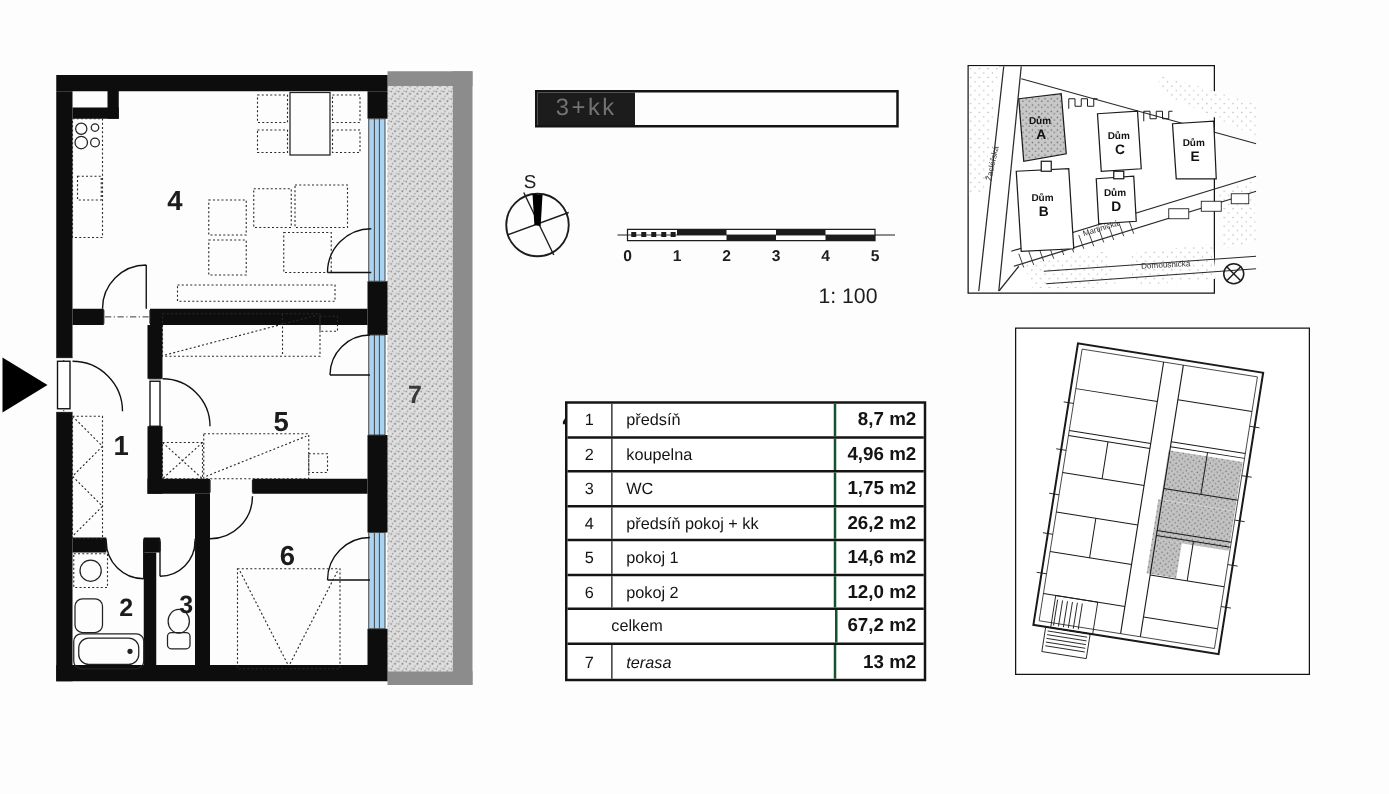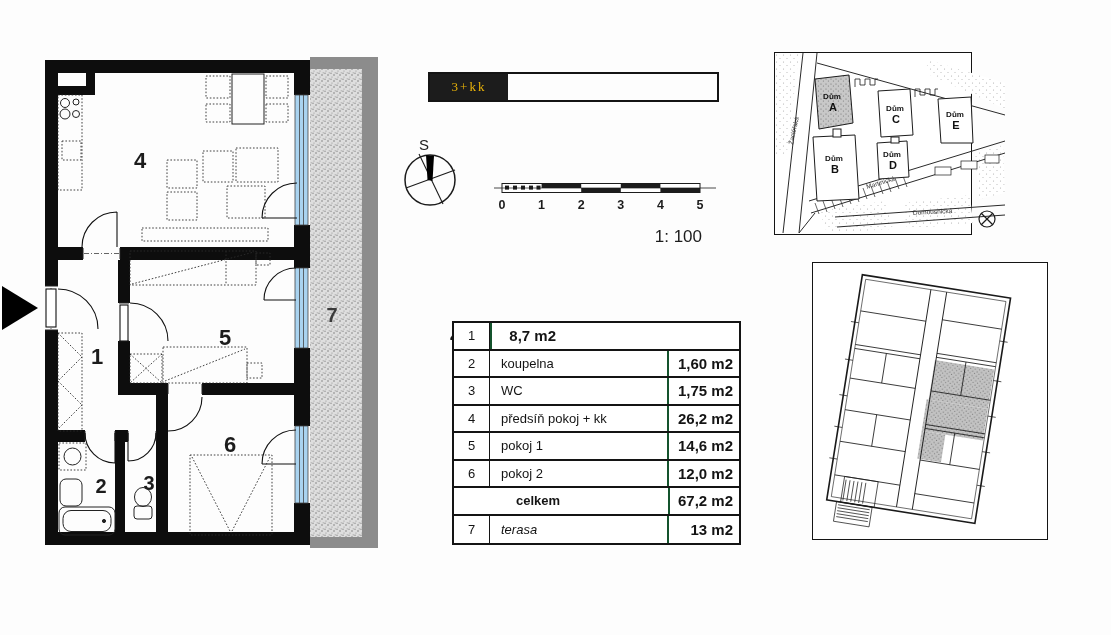--- a/index.html
+++ b/index.html
@@ -2,34 +2,34 @@
 <html><head>
 <meta charset="utf-8">
 <style>
   html,body{margin:0;padding:0;background:#ffffff;}
   #sheet{position:relative;width:1111px;height:635px;background:#fdfdfd;overflow:hidden;
          font-family:"Liberation Sans", sans-serif;color:#141414;}
   .abs{position:absolute;}
   
   #titleblock{left:428px;top:72px;width:291px;height:30px;display:flex;border:2.5px solid #141414;box-sizing:border-box;}
   #titleblock .house{flex:1;display:flex;align-items:center;padding-left:9px;font-size:16px;font-weight:600;letter-spacing:2px;background:#fff;}
-  #titleblock .unit{width:78px;background:#1c1c1c;color:#eab308;display:flex;align-items:center;justify-content:center;
-                    font-size:13px;letter-spacing:2px;font-weight:500;font-family:Liberation Serif, serif;}
+  #titleblock .unit{width:78px;background:#1c1c1c;color:#737373;display:flex;align-items:center;justify-content:center;
+                    font-size:19px;letter-spacing:2px;font-weight:500;}
   
   #floorheading{left:450px;top:283px;font-size:21px;font-weight:bold;letter-spacing:1px;margin-top:41px;}
   
   #areatable{left:452px;top:321px;width:289px;border:2.5px solid #141414;box-sizing:border-box;background:#fff;}
   .trow{display:flex;height:27.5px;border-bottom:2px solid #141414;align-items:stretch;box-sizing:border-box;}
   .trow:last-child{border-bottom:none;}
   .trow .c-num{width:36px;border-right:1.5px solid #141414;display:flex;align-items:center;justify-content:center;
                font-size:13px;box-sizing:border-box;}
   .trow .c-name{flex:1;display:flex;align-items:center;padding-left:11px;font-size:13px;box-sizing:border-box;}
   .trow .c-area{width:72px;border-left:2px solid #14532d;display:flex;align-items:center;justify-content:flex-end;
                 padding-right:6px;font-size:15px;font-weight:bold;box-sizing:border-box;}
-  .trow .c-merged{width:216.5px;display:flex;align-items:center;padding-left:62px;font-size:13px;box-sizing:border-box;font-weight:bold;}
+  .trow .c-merged{width:216.5px;display:flex;align-items:center;padding-left:35px;font-size:13px;box-sizing:border-box;}
   .italic .c-name{font-style:italic;}
   
   .panel{border:1.5px solid #141414;background:#fff;box-sizing:border-box;}
   #sitepanel{left:774px;top:52px;width:198px;height:183px;}
   #keypanel{left:812px;top:262px;width:236px;height:278px;}
   svg text{font-family:"Liberation Sans", sans-serif;}
 </style>
 </head>
 <body>
 
@@ -218,26 +218,27 @@
       <text x="208" y="43">5</text>
     </g>
     <text x="210" y="76" font-size="17" fill="#1c1c1c" text-anchor="end">1: 100</text>
   </svg>
 
   <div id="floorheading" class="abs">4. NP</div>
 
   <div id="areatable" class="abs">
     <div class="trow">
       <div class="c-num">1</div>
+      <div class="c-name">předsíň</div>
       <div class="c-area">8,7 m2</div>
     </div>
     <div class="trow">
       <div class="c-num">2</div>
       <div class="c-name">koupelna</div>
-      <div class="c-area">1,60 m2</div>
+      <div class="c-area">4,96 m2</div>
     </div>
     <div class="trow">
       <div class="c-num">3</div>
       <div class="c-name">WC</div>
       <div class="c-area">1,75 m2</div>
     </div>
     <div class="trow">
       <div class="c-num">4</div>
       <div class="c-name">předsíň pokoj + kk</div>
       <div class="c-area">26,2 m2</div>

